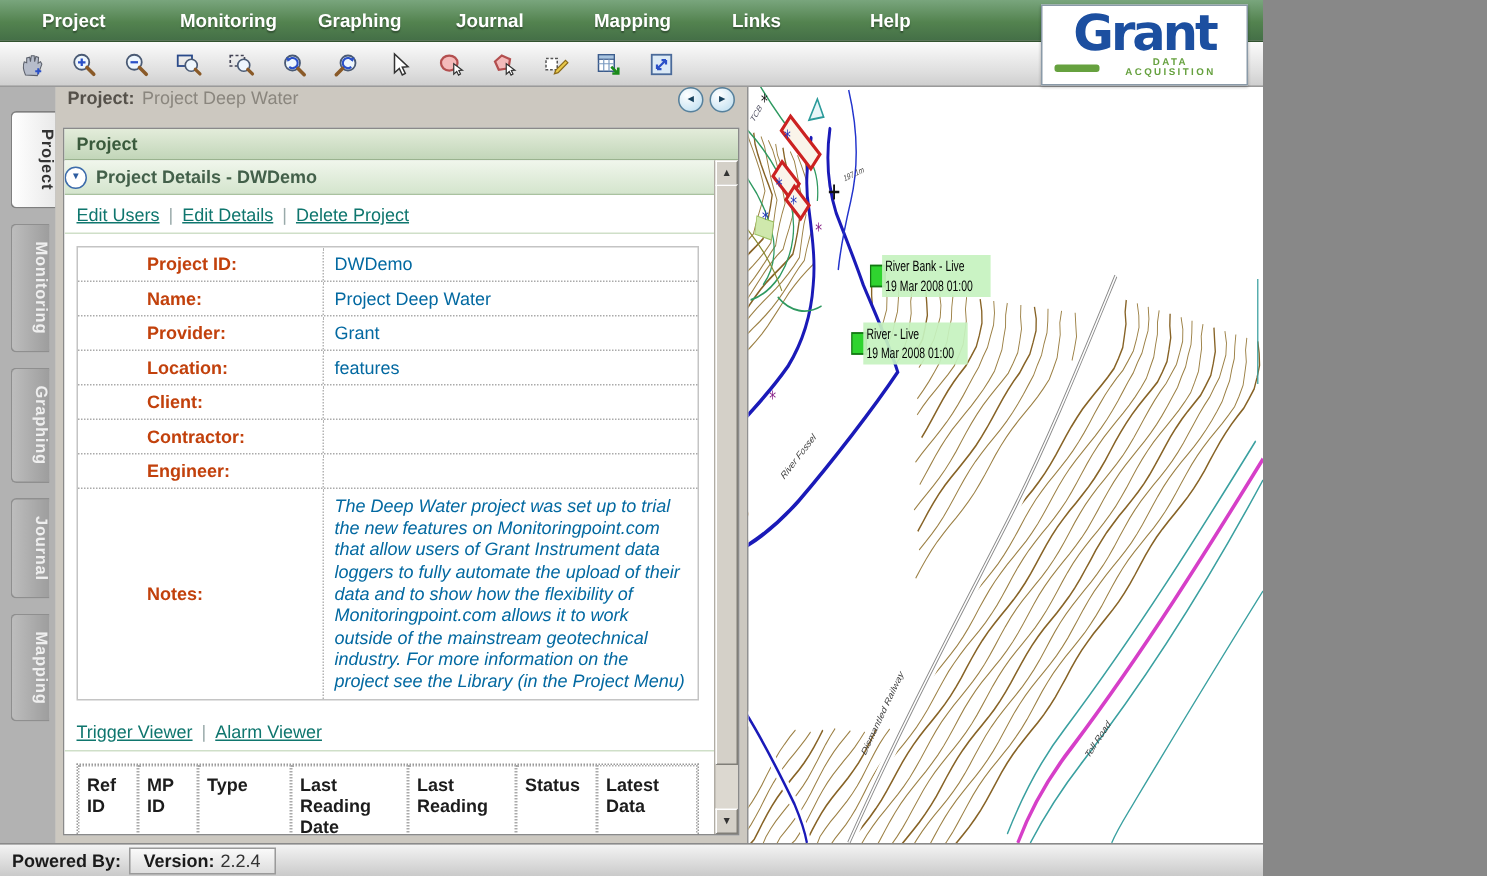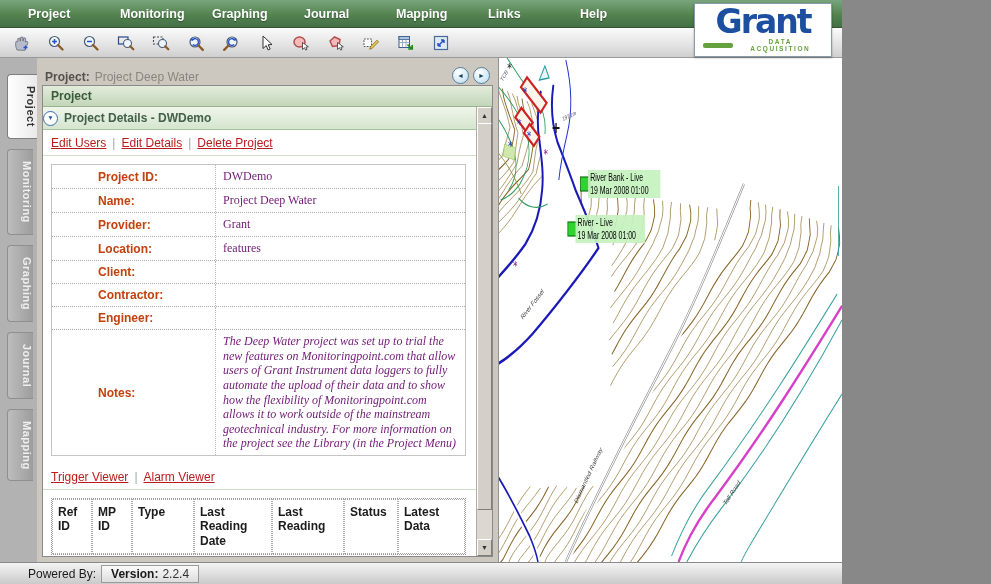--- a/index.html
+++ b/index.html
@@ -26,70 +26,70 @@
   
   .tabstrip{position:absolute;left:0;top:58px;width:37px;bottom:22px;background:#b2b2b2;}
   .vtab{writing-mode:vertical-rl;margin:0 0 10px 7px;padding:11px 0;width:26px;text-align:center;
     font-size:11px;font-weight:bold;letter-spacing:.5px;color:#efefef;cursor:pointer;
     background:linear-gradient(to right,#bdbdbd,#9d9d9d);border:1px solid #8f8f8f;border-right:none;
     border-radius:4px 0 0 4px;box-sizing:border-box;}
   .vtab.active{background:linear-gradient(to right,#ffffff,#e9e9e9);color:#333;width:30px;border-color:#7f7f7f;}
   .tabstrip .vtab:first-child{margin-top:16px;}
   
   .panel{position:absolute;left:37px;top:58px;width:461px;bottom:22px;background:#ccc8c0;}
-  .phead{position:absolute;left:0;top:0;right:0;height:26px;display:flex;align-items:flex-end;padding:0 8px;box-sizing:border-box;}
+  .phead{position:absolute;left:0;top:0;right:0;height:26px;display:flex;align-items:flex-start;padding:0 8px;box-sizing:border-box;}
   .phead .pl{font-weight:bold;font-size:12px;color:#55514a;margin-right:5px;}
   .phead .pv{font-size:12px;color:#8a867e;flex:1;}
   .navbtn{width:15px;height:15px;border-radius:50%;border:1px solid #56809c;margin-left:4px;cursor:pointer;
     background:radial-gradient(circle at 35% 30%,#ffffff,#b9dcef);display:flex;align-items:center;justify-content:center;
     font-size:7px;color:#17425e;line-height:1;}
   .pbox{position:absolute;left:5px;top:27px;right:5px;bottom:5px;background:#fff;border:1px solid #8a8a8a;
     display:flex;flex-direction:column;}
   .secbar{height:20px;background:linear-gradient(#e3ecda,#c2d6b9);border-bottom:1px solid #9ab38f;
     display:flex;align-items:center;padding-left:8px;font-weight:bold;font-size:12px;color:#3a5a3c;}
   .boxlower{flex:1;position:relative;}
   .scrollc{position:absolute;left:0;top:0;right:16px;bottom:0;overflow:hidden;background:#fff;}
   
   .chead{height:22px;background:linear-gradient(#f0f6ec,#d4e5cd);border-bottom:1px solid #a9c29f;
     display:flex;align-items:center;padding-left:0;gap:6px;}
   .colbtn{width:13px;height:13px;border-radius:50%;background:#fff;border:1px solid #3d6cab;color:#2d5ca0;
     font-size:6.5px;display:flex;align-items:center;justify-content:center;cursor:pointer;line-height:1;}
   .ctitle{font-weight:bold;font-size:12px;color:#43604a;}
   .linkrow{padding:6px 8px 5px 8px;border-bottom:1px solid #cfdfc8;font-size:12px;}
-  .plink{color:#b91c1c;text-decoration:underline;cursor:pointer;}
+  .plink{color:#0f766e;text-decoration:underline;cursor:pointer;}
   .plink + .plink{margin-left:6px;}
   .plink + .plink::before{content:"|  ";color:#9aa;text-decoration:none;display:inline-block;
     margin-right:6px;margin-left:-0px;}
   
   .ftable{margin:8px 10px 8px 8px;border:1px solid #c4c4c4;}
   .frow{display:flex;border-bottom:1px dotted #aaa;}
   .frow:last-child{border-bottom:none;}
   .fl{width:124px;padding:4px 6px;font-weight:bold;font-size:12px;color:#c2410c;box-sizing:border-box;
       border-right:1px dotted #b4b4b4;display:flex;align-items:center;margin-left:40px;}
-  .fv{flex:1;padding:4px 7px;font-size:12px;color:#701a75;min-height:13px;display:flex;align-items:center;font-family:Liberation Serif, serif;}
+  .fv{flex:1;padding:4px 7px;font-size:12px;color:#0369a1;min-height:13px;display:flex;align-items:center;}
   .frow.notes .fv{font-style:italic;line-height:1.22;display:block;}
   
   .atable{margin:8px 10px 10px 8px;display:grid;grid-template-columns:40px 40px 62px 78px 72px 54px 1fr;
     border:1px dotted #999;}
   .ac{border:1px dotted #aaa;padding:5px 5px;font-weight:bold;font-size:12px;color:#1c1c1c;line-height:1.2;}
   
   .vscroll{position:absolute;right:0;top:0;bottom:0;width:16px;background:#dcd8d0;border-left:1px solid #b0aca4;box-sizing:border-box;}
   .sbtn{position:absolute;left:0;right:0;height:15px;background:#d4d0c8;
     border:1px solid;border-color:#fff #807e78 #807e78 #fff;font-size:7px;color:#333;
     display:flex;align-items:center;justify-content:center;cursor:pointer;}
   .sbtn.up{top:0;} .sbtn.down{bottom:0;}
   .sthumb{position:absolute;left:0;right:0;top:16px;bottom:46px;background:#d4d0c8;
     border:1px solid;border-color:#fff #807e78 #807e78 #fff;cursor:pointer;}
   
   .map{position:absolute;left:498px;top:58px;right:0;bottom:22px;background:#fff;border-left:1px solid #919191;box-sizing:border-box;}
   .map svg{position:absolute;left:0;top:0;width:100%;height:100%;}
   
   .statusbar{position:absolute;left:0;bottom:0;right:0;height:22px;background:linear-gradient(#f4f4f4,#cacaca);
     border-top:1px solid #8a8a8a;display:flex;align-items:center;padding:0 4px 0 8px;box-sizing:border-box;font-size:12px;}
-  .sb-pl{font-weight:normal;color:#1a1a1a;margin-right:5px;margin-left:20px;}
+  .sb-pl{font-weight:bold;color:#1a1a1a;margin-right:5px;}
   .sb-pt{color:#3a3a3a;flex:1;}
   .verbox{border:1px solid #9a9a9a;background:linear-gradient(#fafafa,#ddd);padding:1px 9px;display:flex;gap:4px;}
   .sb-vl{font-weight:bold;color:#1a1a1a;} .sb-vv{color:#333;}
 </style>
 </head>
 <body>
 
 <div class="app">
 
   <div class="menubar">

